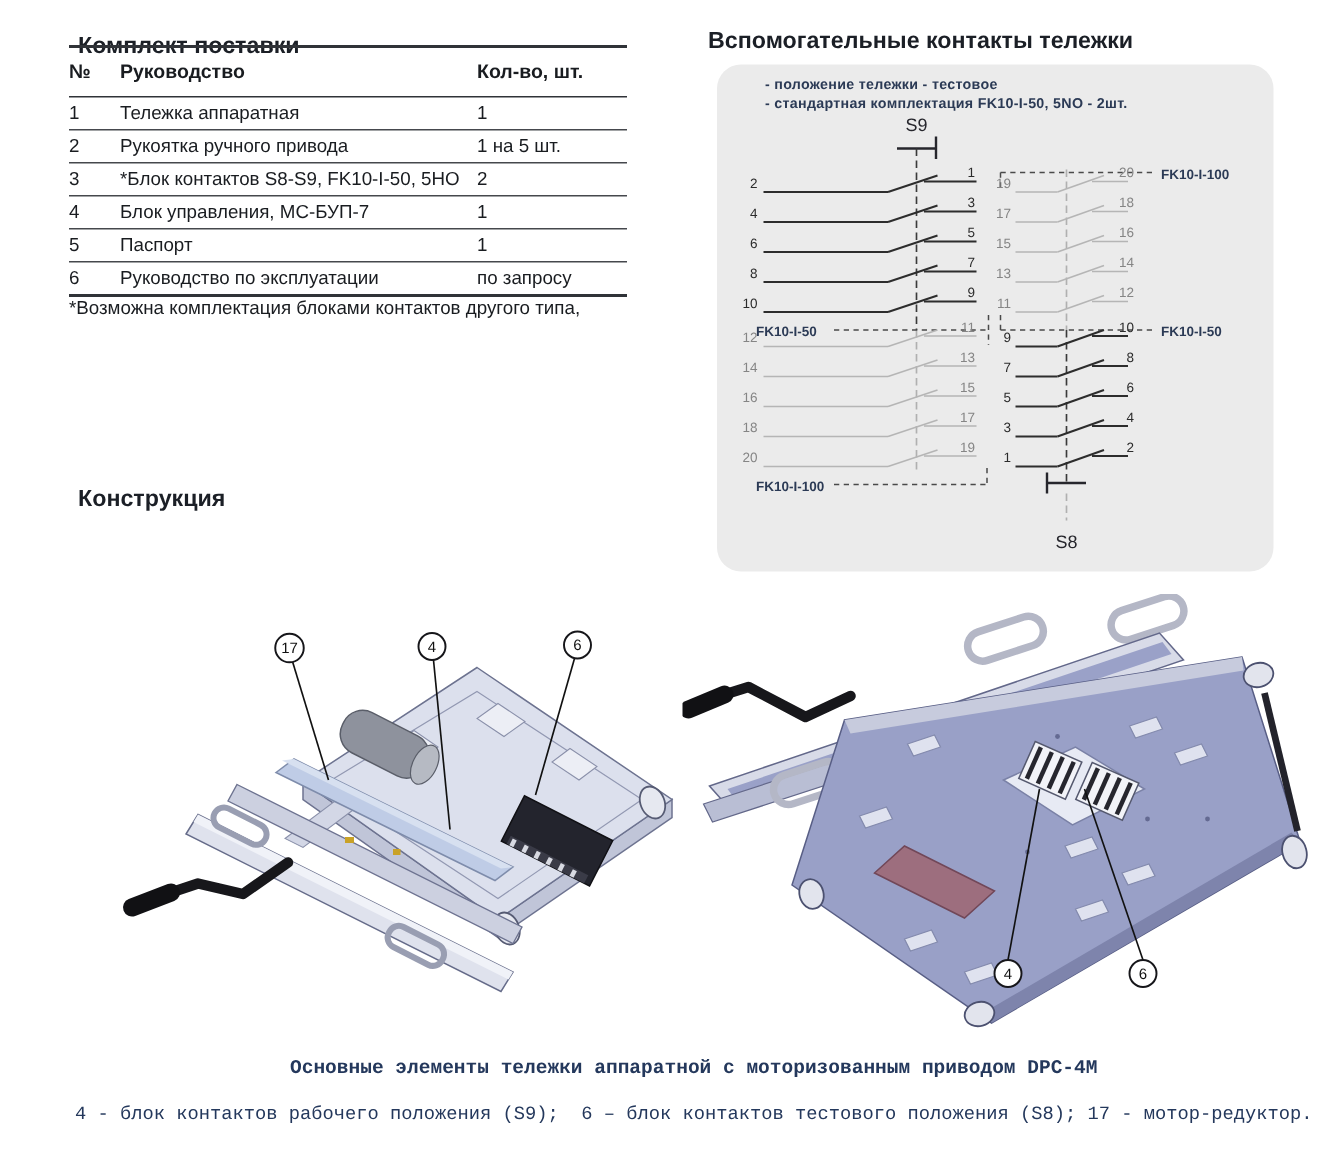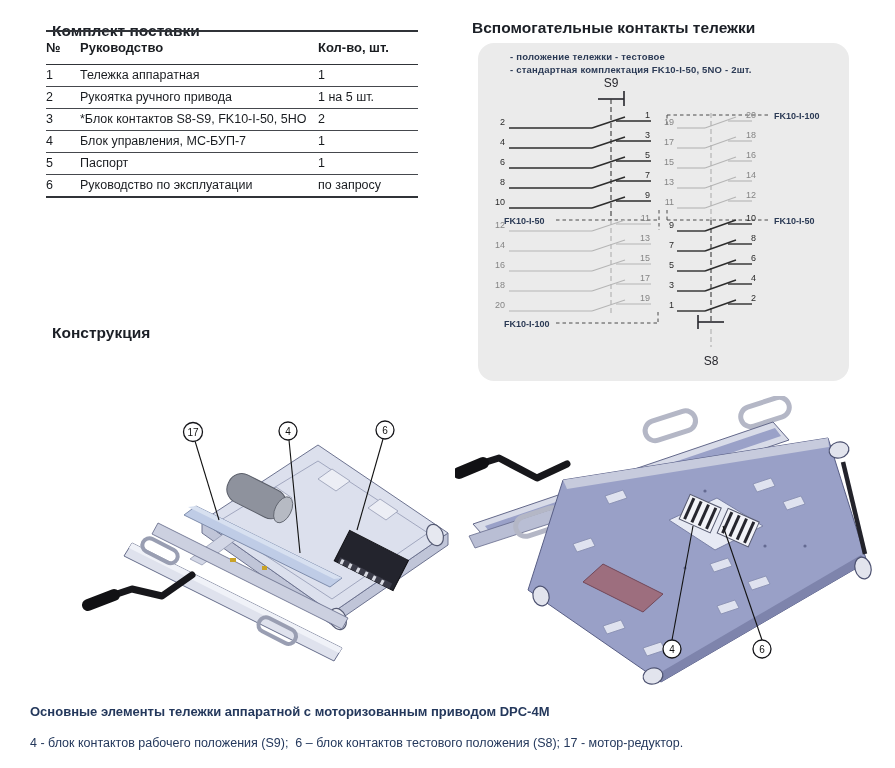--- a/index.html
+++ b/index.html
@@ -31,22 +31,22 @@
   .sw-label{font-size:12px;fill:#26262c;}
   .act{stroke:#26262c;stroke-width:1.6;}
   .link-dark{stroke:#3a3a3a;stroke-width:1.1;stroke-dasharray:5 3;}
   .link-gray{stroke:#b0b0b0;stroke-width:1.1;stroke-dasharray:5 3;}
   .bnd{stroke:#4a4a4a;stroke-width:1;stroke-dasharray:3.5 3;}
   
   .fig{position:absolute;}
   .callout-circle{fill:#fff;stroke:#16161a;stroke-width:1.3;}
   .callout-num{font-size:10px;fill:#111;text-anchor:middle;}
   .leader{stroke:#111;stroke-width:1.1;fill:none;}
-  .caption{position:absolute;left:30px;width:865px;color:var(--navy);
-      white-space:pre-wrap;}
+  .caption{position:absolute;left:30px;width:865px;text-align:center;color:var(--navy);
+      white-space:pre-wrap;font-family:Liberation Mono, monospace;}
   #caption-title{top:704px;font-size:13px;font-weight:700;}
   #caption-legend{top:736px;font-size:12.5px;}
 </style>
 </head>
 <body>
 
 <div class="sec-title" style="left:52px;top:22px;">Комплект поставки</div>
 
 <table id="delivery-table">
   <thead>
@@ -84,20 +84,21 @@
       </tr>
       <tr>
         <td class="c-num">6</td>
         <td class="c-name">Руководство по эксплуатации</td>
         <td class="c-qty">по запросу</td>
       </tr>
     </tbody>
 </table>
 
 <div class="footnote">
+  <div>*Возможна комплектация блоками контактов другого типа,</div>
 </div>
 
 <div class="sec-title" style="left:52px;top:324px;">Конструкция</div>
 
 <div class="sec-title" style="left:472px;top:7px;margin-top:12px;">Вспомогательные контакты тележки</div>
 
 <div class="panel">
   <div class="panel-note" style="top:8px;">- положение тележки - тестовое</div>
   <div class="panel-note" style="top:21px;">- стандартная комплектация FK10-I-50, 5NO - 2шт.</div>
 

